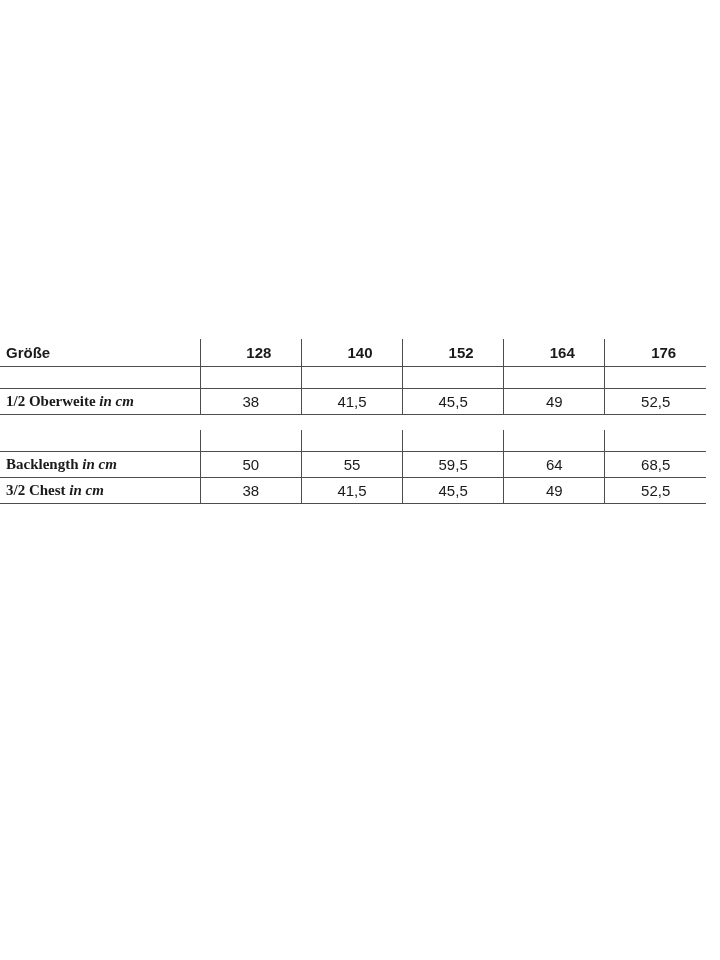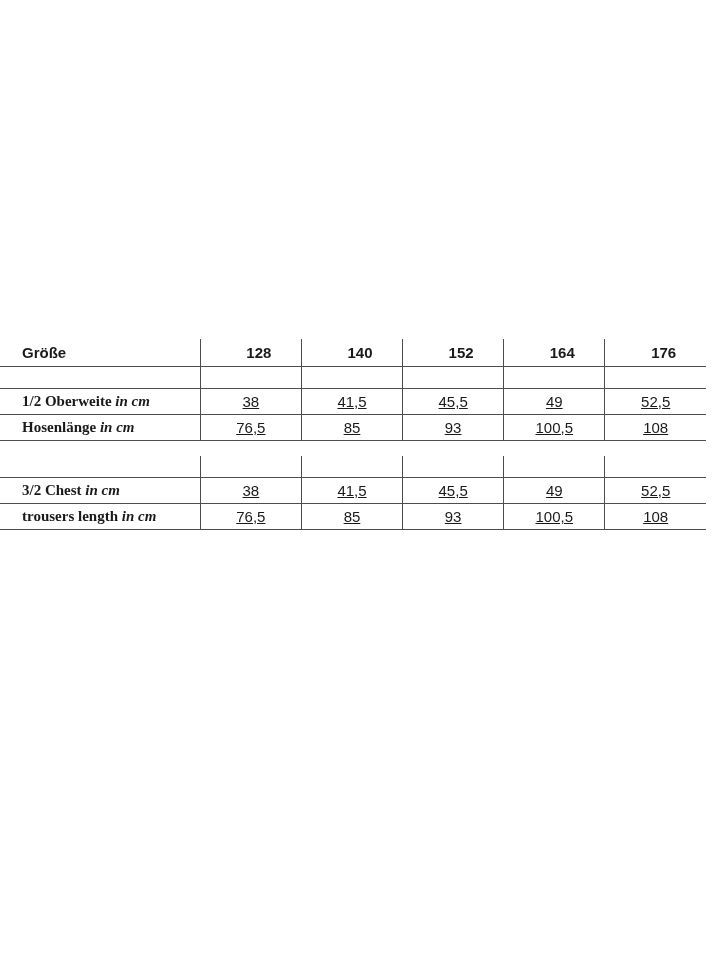--- a/index.html
+++ b/index.html
@@ -35,40 +35,39 @@
   tr.spacer-row { height: 22px; }
   tr.data-row   { height: 26px; }
   th, td {
     padding: 0;
     font-size: 15px;
     vertical-align: middle;
     border-bottom: 1px solid var(--border_color, #4d4d4d);
   }
   th.label, td.label {
     text-align: left;
-    padding-left: 22px;
+    padding-left: 6px;
   }
   th.label {
     font-weight: bold;
   }
   td.label {
     font-weight: bold;
     font-family: Liberation Serif, serif;
   }
   th.num, td.num {
     text-align: center;
     border-left: 1px solid var(--border_color, #4d4d4d);
   }
   th.num {
     font-weight: bold;
     padding-left: 16px;
   }
   td.num {
     font-weight: normal;
-    text-decoration: underline;
   }
   .unit {
     font-style: italic;
     font-weight: bold;
   }
 </style>
 </head>
 <body>
 
 <div class="size-chart">
@@ -100,28 +99,20 @@
       <td class="num"></td>
     </tr>
     <tr class="data-row">
       <td class="label"><span>1/2 Oberweite</span> <span class="unit">in cm</span></td>
       <td class="num">38</td>
       <td class="num">41,5</td>
       <td class="num">45,5</td>
       <td class="num">49</td>
       <td class="num">52,5</td>
     </tr>
-    <tr class="data-row">
-      <td class="label"><span>Hosenlänge</span> <span class="unit">in cm</span></td>
-      <td class="num">76,5</td>
-      <td class="num">85</td>
-      <td class="num">93</td>
-      <td class="num">100,5</td>
-      <td class="num">108</td>
-    </tr>
   </tbody>
     </table>
 
   <table class="chart-table">
     <colgroup>
       <col class="c-label">
         <col class="c-num">
         <col class="c-num">
         <col class="c-num">
         <col class="c-num">
@@ -130,31 +121,31 @@
     <tbody>
     <tr class="spacer-row">
       <td class="label"></td>
       <td class="num"></td>
       <td class="num"></td>
       <td class="num"></td>
       <td class="num"></td>
       <td class="num"></td>
     </tr>
     <tr class="data-row">
+      <td class="label"><span>Backlength</span> <span class="unit">in cm</span></td>
+      <td class="num">50</td>
+      <td class="num">55</td>
+      <td class="num">59,5</td>
+      <td class="num">64</td>
+      <td class="num">68,5</td>
+    </tr>
+    <tr class="data-row">
       <td class="label"><span>3/2 Chest</span> <span class="unit">in cm</span></td>
       <td class="num">38</td>
       <td class="num">41,5</td>
       <td class="num">45,5</td>
       <td class="num">49</td>
       <td class="num">52,5</td>
     </tr>
-    <tr class="data-row">
-      <td class="label"><span>trousers length</span> <span class="unit">in cm</span></td>
-      <td class="num">76,5</td>
-      <td class="num">85</td>
-      <td class="num">93</td>
-      <td class="num">100,5</td>
-      <td class="num">108</td>
-    </tr>
   </tbody>
     </table>
 
 </div>
 
 </body></html>

